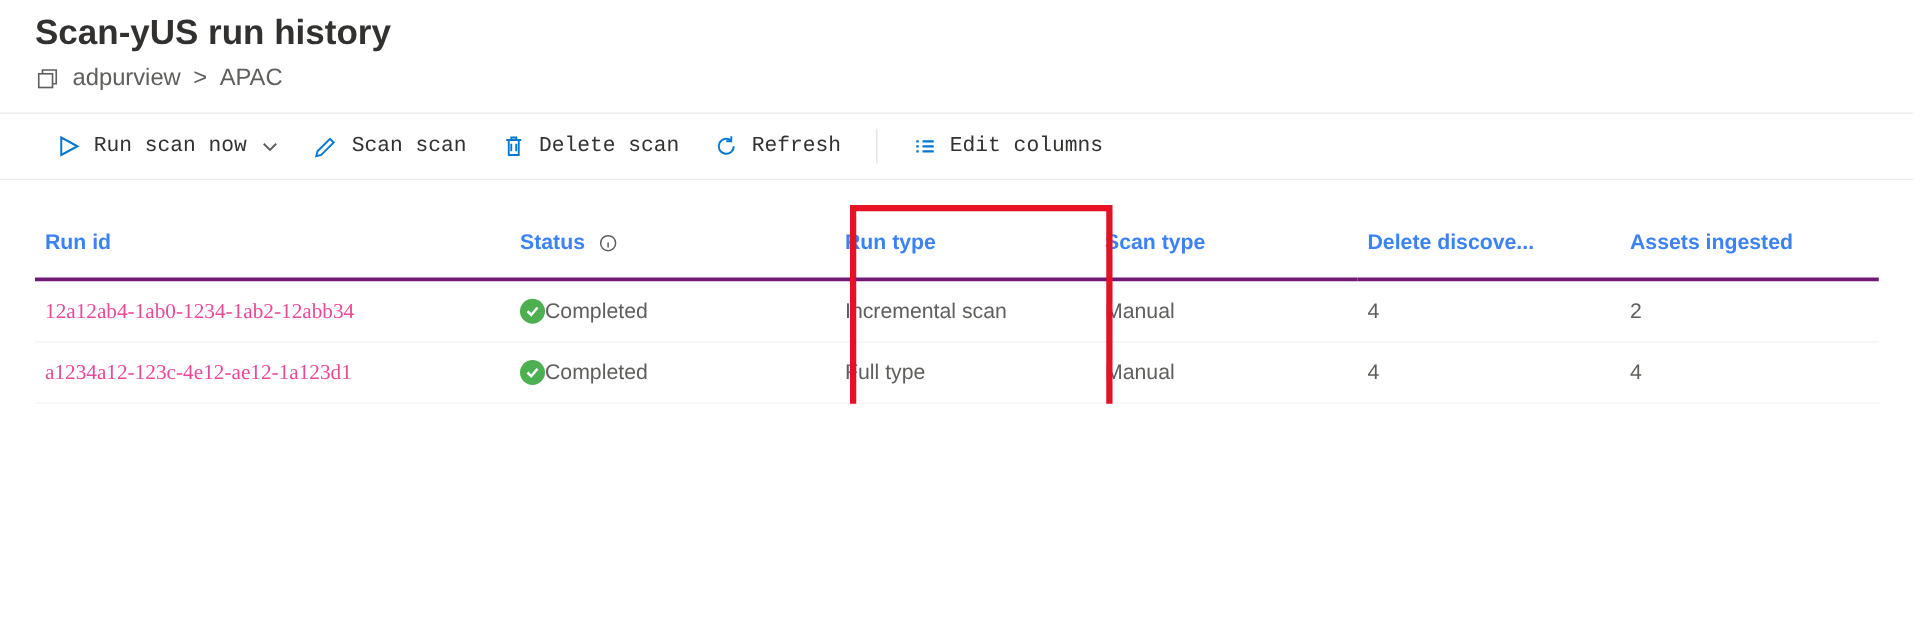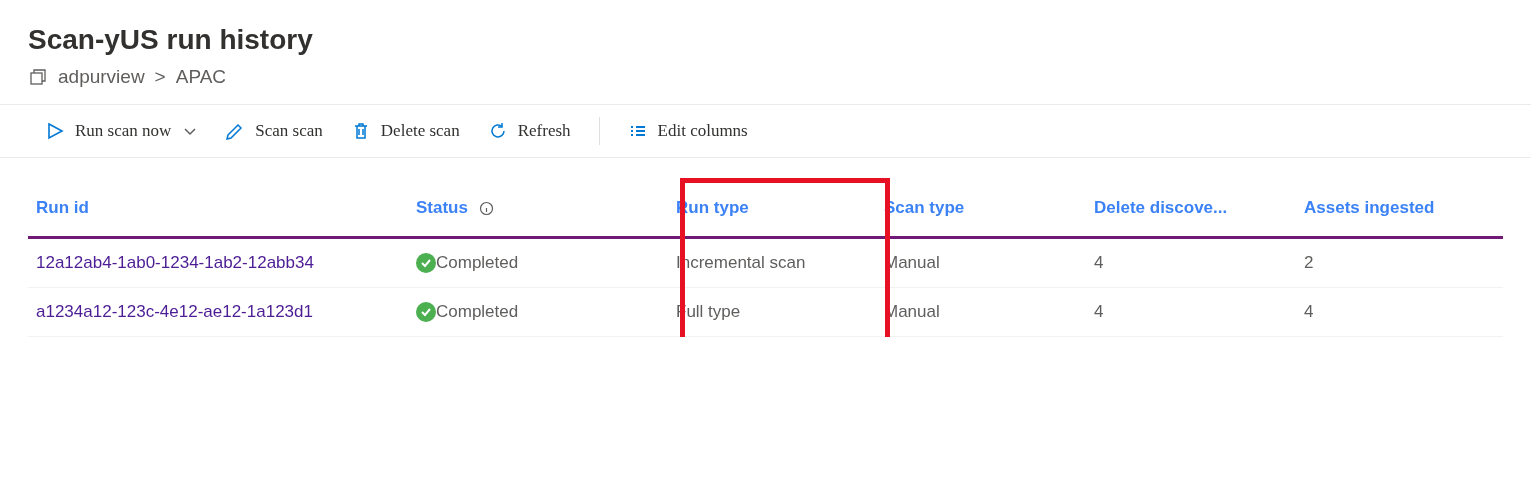--- a/index.html
+++ b/index.html
@@ -7,21 +7,21 @@
       margin: 0;
       padding: 0;
     }
     body {
       font-family: 'Segoe UI', -apple-system, BlinkMacSystemFont, sans-serif;
       background: #ffffff;
       color: #323130;
       width: 1531px;
     }
     .page-header {
-      padding: 24px 28px 16px 28px;
+      padding: 10px 28px 16px 28px;
     }
     .page-title {
       font-size: 28px;
       font-weight: 600;
       color: #323130;
       margin-bottom: 10px;
     }
     .breadcrumb {
       display: flex;
       align-items: center;
@@ -47,21 +47,21 @@
     }
     .toolbar-btn {
       display: flex;
       align-items: center;
       gap: 10px;
       font-size: 17px;
       color: #323130;
       cursor: pointer;
       background: none;
       border: none;
-      font-family: Liberation Serif, serif;
+      font-family: Liberation Mono, monospace;
     }
     .toolbar-icon {
       display: inline-flex;
       width: 20px;
       height: 20px;
       color: #0078d4;
     }
     .toolbar-icon svg {
       width: 100%;
       height: 100%;
@@ -110,22 +110,23 @@
     td {
       font-size: 17px;
       padding: 14px 12px 14px 8px;
       border-bottom: 1px solid #f3f2f1;
       color: #605e5c;
       white-space: nowrap;
       overflow: hidden;
       text-overflow: ellipsis;
     }
     td.link {
-      color: #4c1d95;
+      color: #ec4899;
       cursor: pointer;
+      font-family: Liberation Serif, serif;
     }
     .status-cell {
       display: flex;
       align-items: center;
     }
     .status-icon {
       display: inline-flex;
       width: 20px;
       height: 20px;
       border-radius: 50%;

